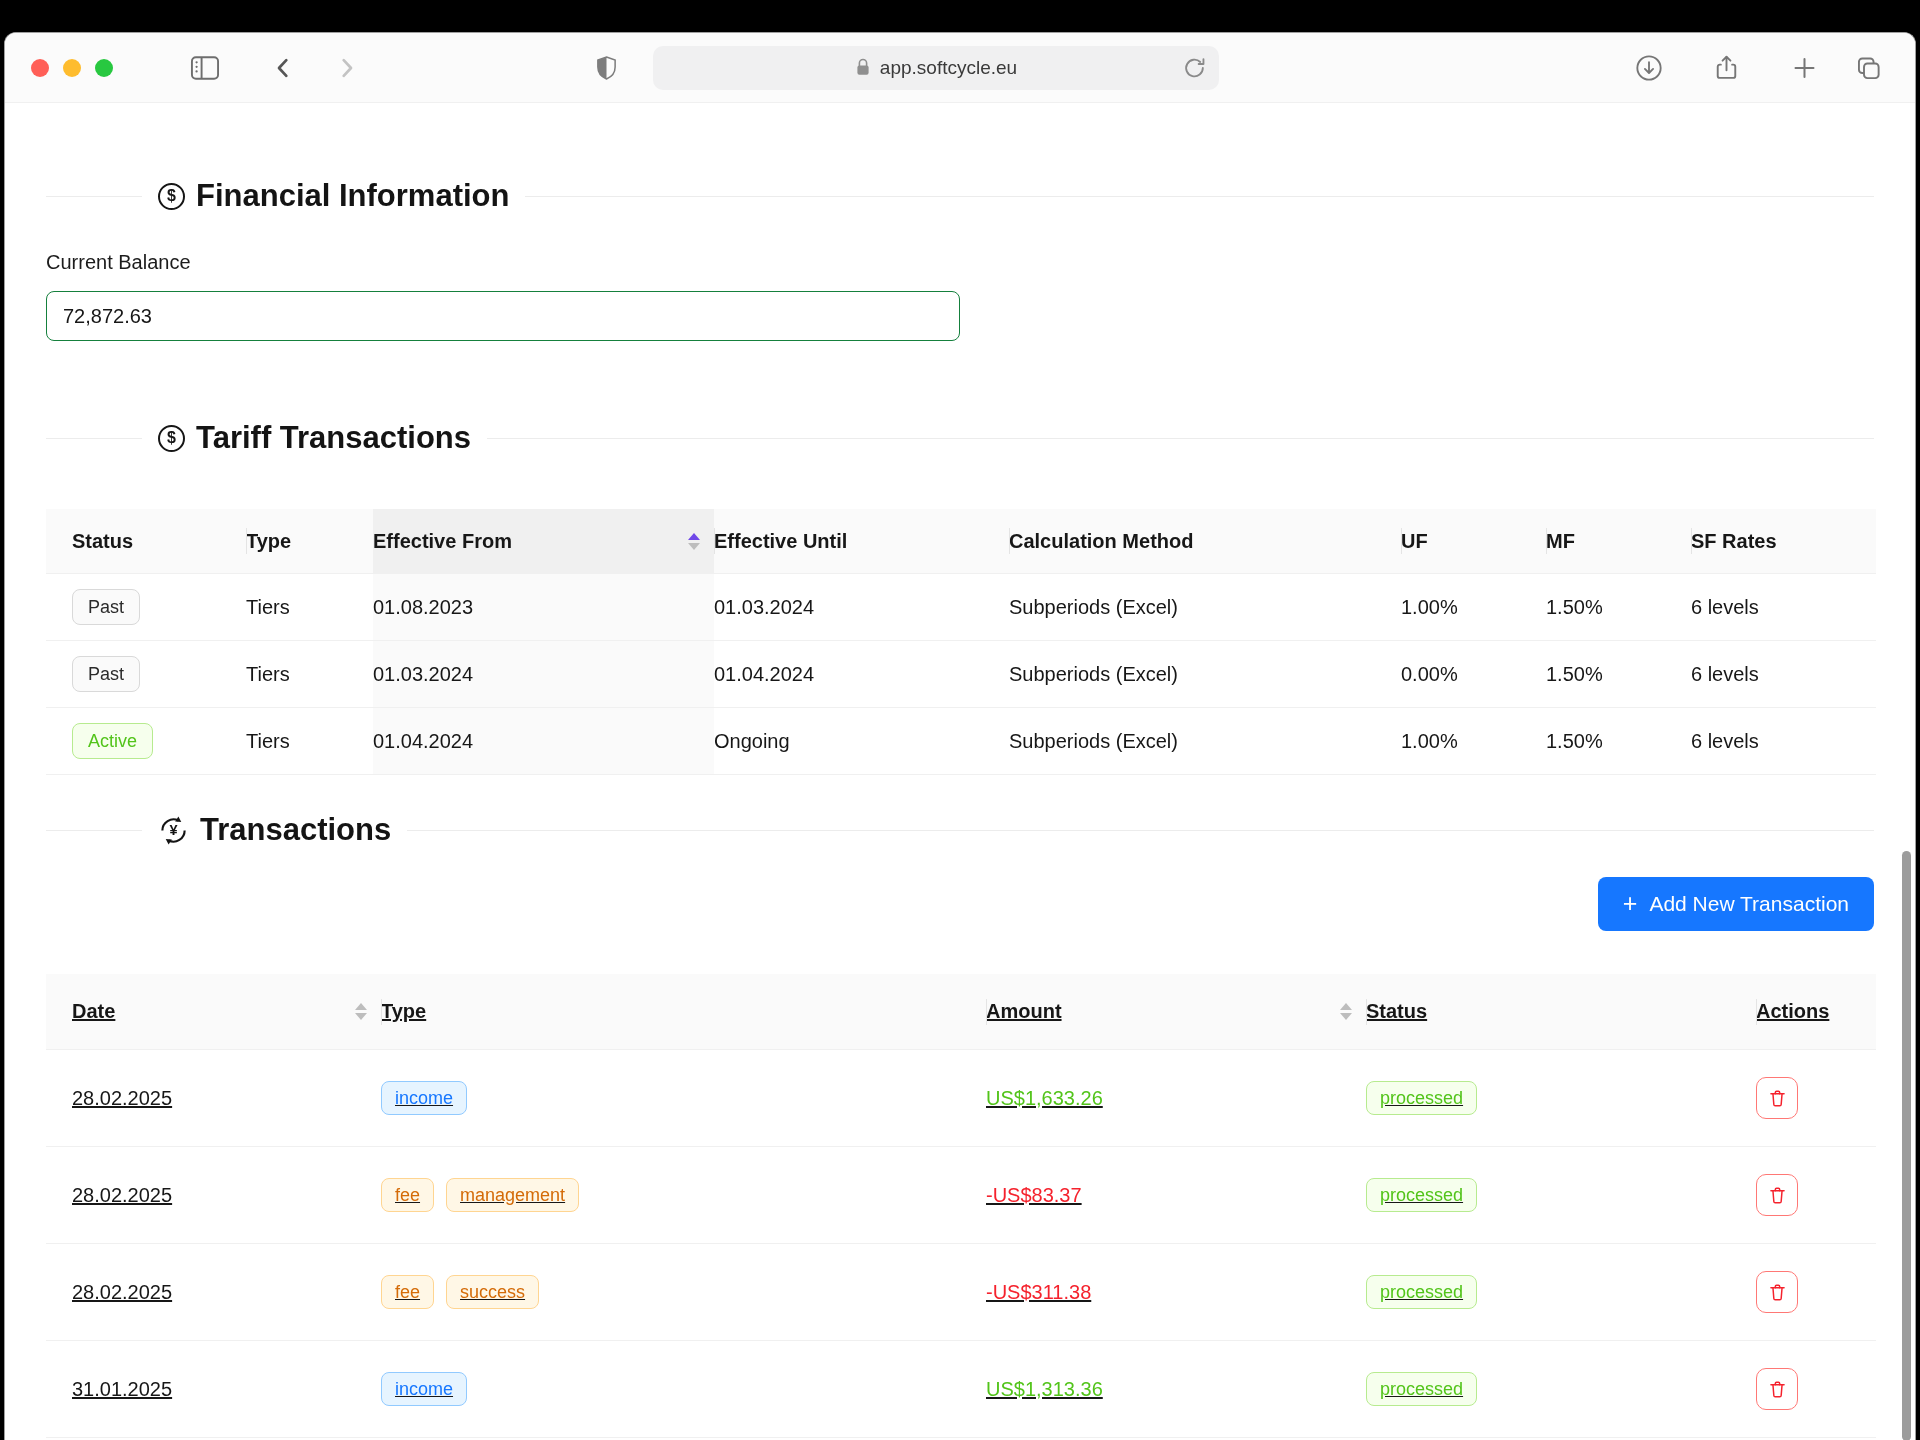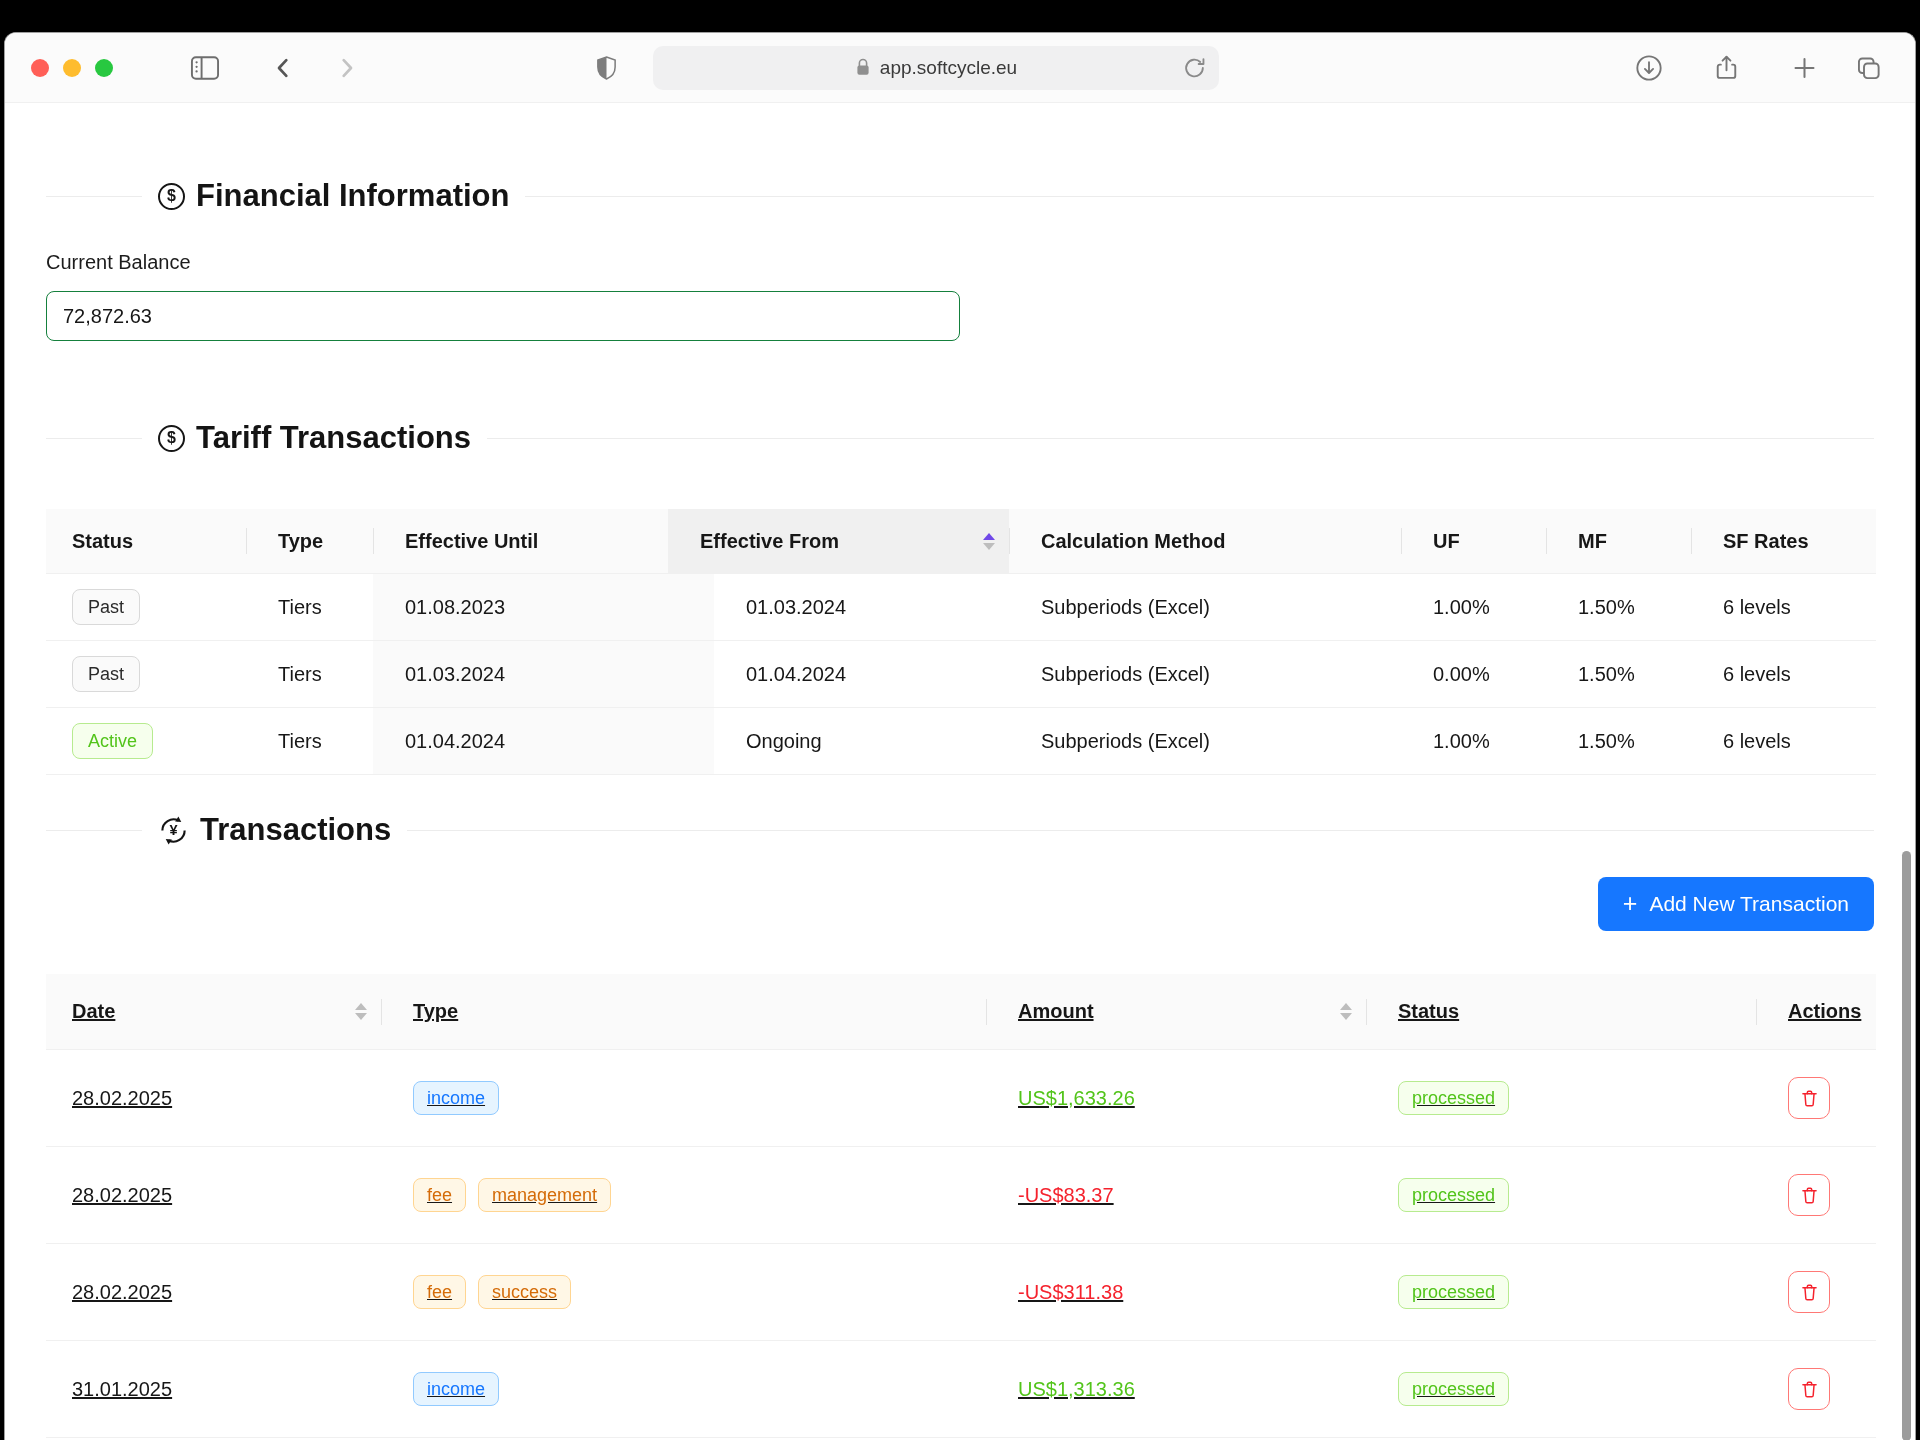--- a/index.html
+++ b/index.html
@@ -58,21 +58,21 @@
   .t-row { display:flex; }
   .t-head .cell { height:64px; font-weight:700; background:#fafafa; position:relative; }
   .t-head .cell + .cell::before {
     content:""; position:absolute; left:0; top:50%; transform:translateY(-50%);
     width:1px; height:26px; background:#e4e4e4;
   }
   .t-head .cell.sorted { background:#f0f0f0; }
   .t-head .cell.sorted::before { display:none; }
   .t-body .t-row { border-top:1px solid #f0f0f0; }
   .t-body .cell { height:66px; }
-  .cell { display:flex; align-items:center; padding-left:32px; }
+  .cell { display:flex; align-items:center; padding-left:0; }
   .cell.first { padding-left:26px; }
   .cell.col-shaded { background:#fafafa; }
   .c-status{width:200px} .c-type{width:127px} .c-from{width:341px} .c-until{width:295px}
   .c-method{width:392px} .c-uf{width:145px} .c-mf{width:145px} .c-sf{width:185px}
   
   .x-table { margin-top:43px; width:1830px; border-bottom:1px solid #f0f0f0;text-decoration:underline; }
   .x-table .t-head .cell { height:75px; }
   .x-table .t-body .cell { height:96px; }
   .x-date{width:335px} .x-type{width:605px} .x-amount{width:380px} .x-status{width:390px}
   .x-actions{width:120px; padding-right:6px;}
@@ -220,30 +220,30 @@
 
     <div class="t-table">
       <div class="t-head">
         <div class="t-row">
           <div class="cell first c-status">
               <span>Status</span>
             </div>
           <div class="cell c-type">
               <span>Type</span>
             </div>
-          <div class="cell c-until">
-              <span>Effective Until</span>
-            </div>
           <div class="cell c-from sorted">
             <span>Effective From</span>
             <span class="caret asc">
                 <i class="up"></i>
                 <i class="down"></i>
               </span>
           </div>
+          <div class="cell c-until">
+              <span>Effective Until</span>
+            </div>
           <div class="cell c-method">
               <span>Calculation Method</span>
             </div>
           <div class="cell c-uf">
               <span>UF</span>
             </div>
           <div class="cell c-mf">
               <span>MF</span>
             </div>
           <div class="cell c-sf">

